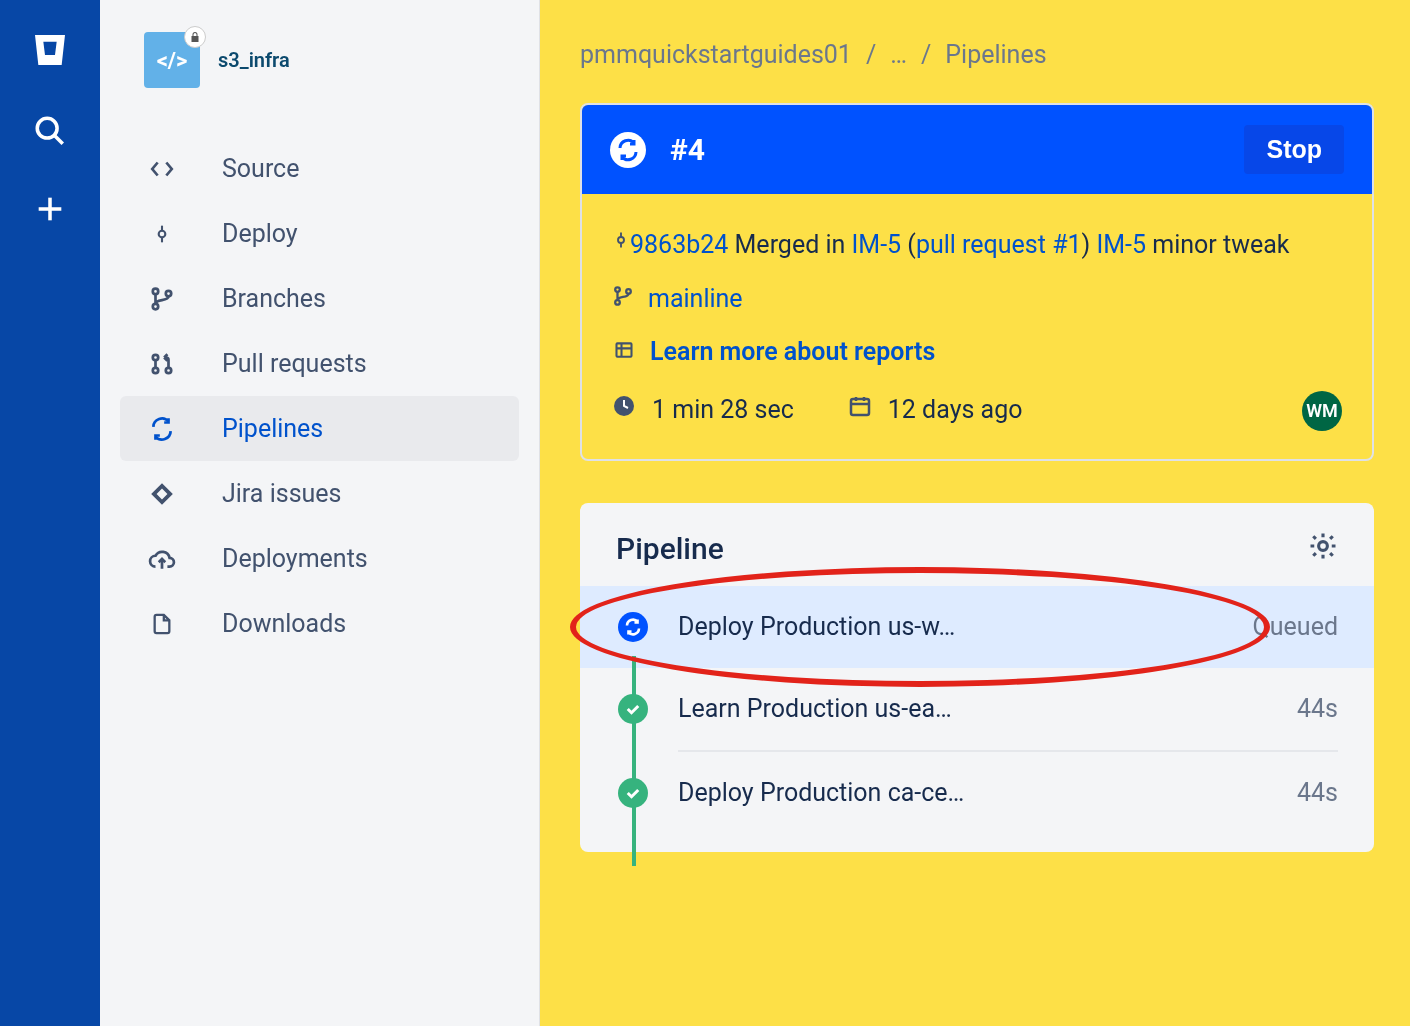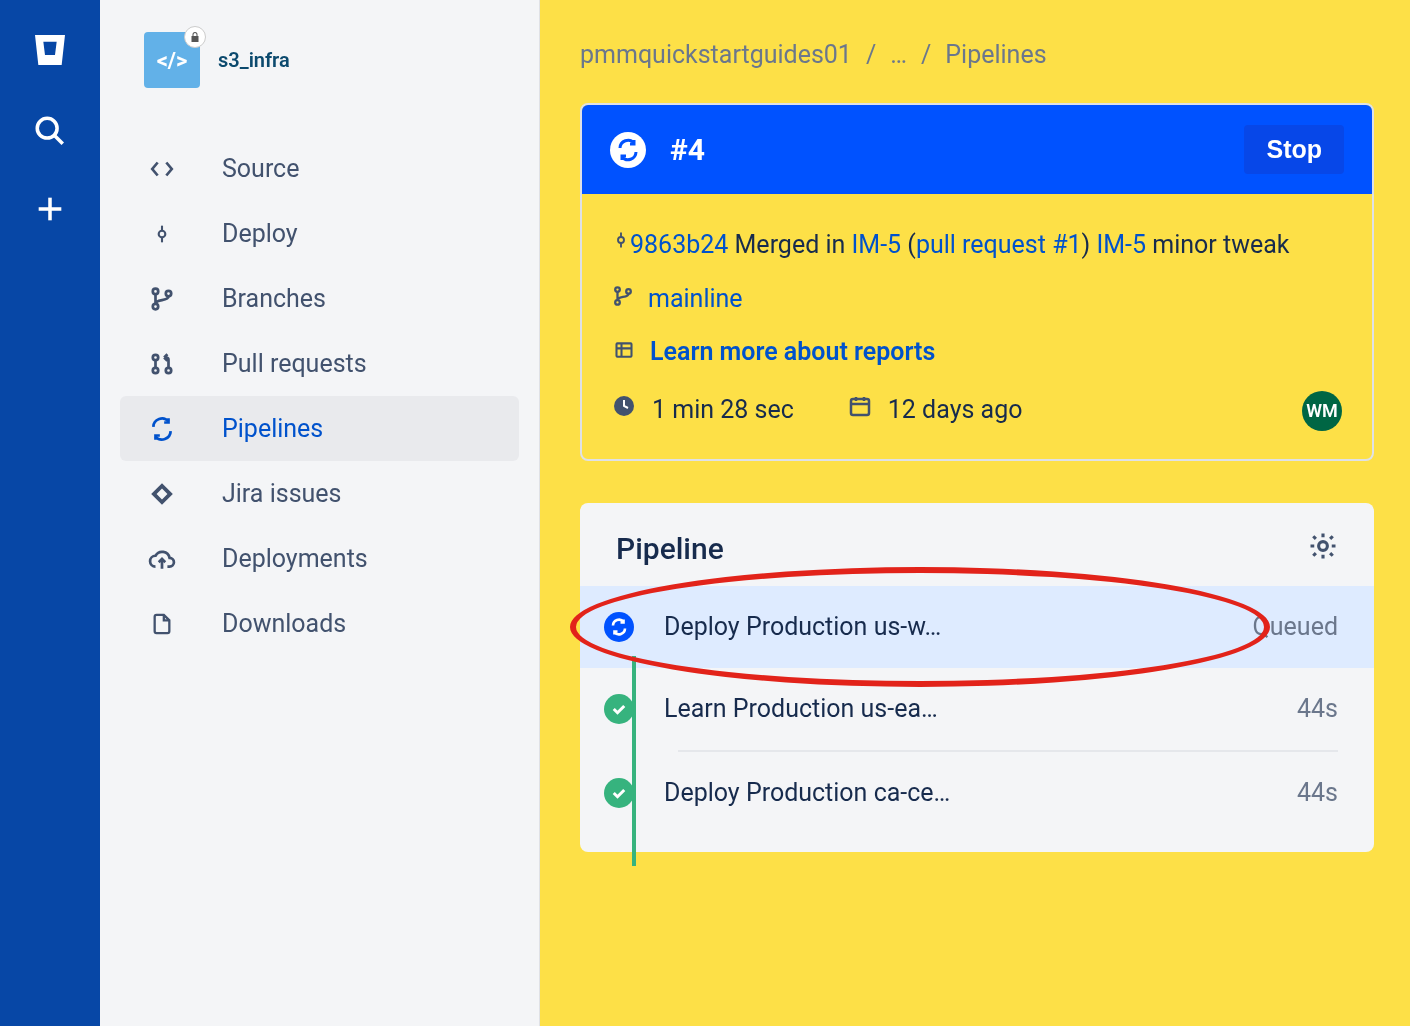--- a/index.html
+++ b/index.html
@@ -187,21 +187,21 @@
     align-items: center;
     padding: 0 36px 20px 36px;
   }
   .pipeline-title { font-size: 30px; font-weight: 500; color: #172B4D; }
   .gear { color: #42526E; cursor: pointer; }
 
   .steps { position: relative; }
   .step {
     display: flex;
     align-items: center;
-    padding: 26px 36px 26px 24px;
+    padding: 26px 36px 26px 38px;
     font-size: 25px;
     position: relative;
   }
   .step.active {
     background: #DEEBFF;
   }
   .step .status {
     width: 30px; height: 30px;
     border-radius: 50%;
     display:flex;align-items:center;justify-content:center;

